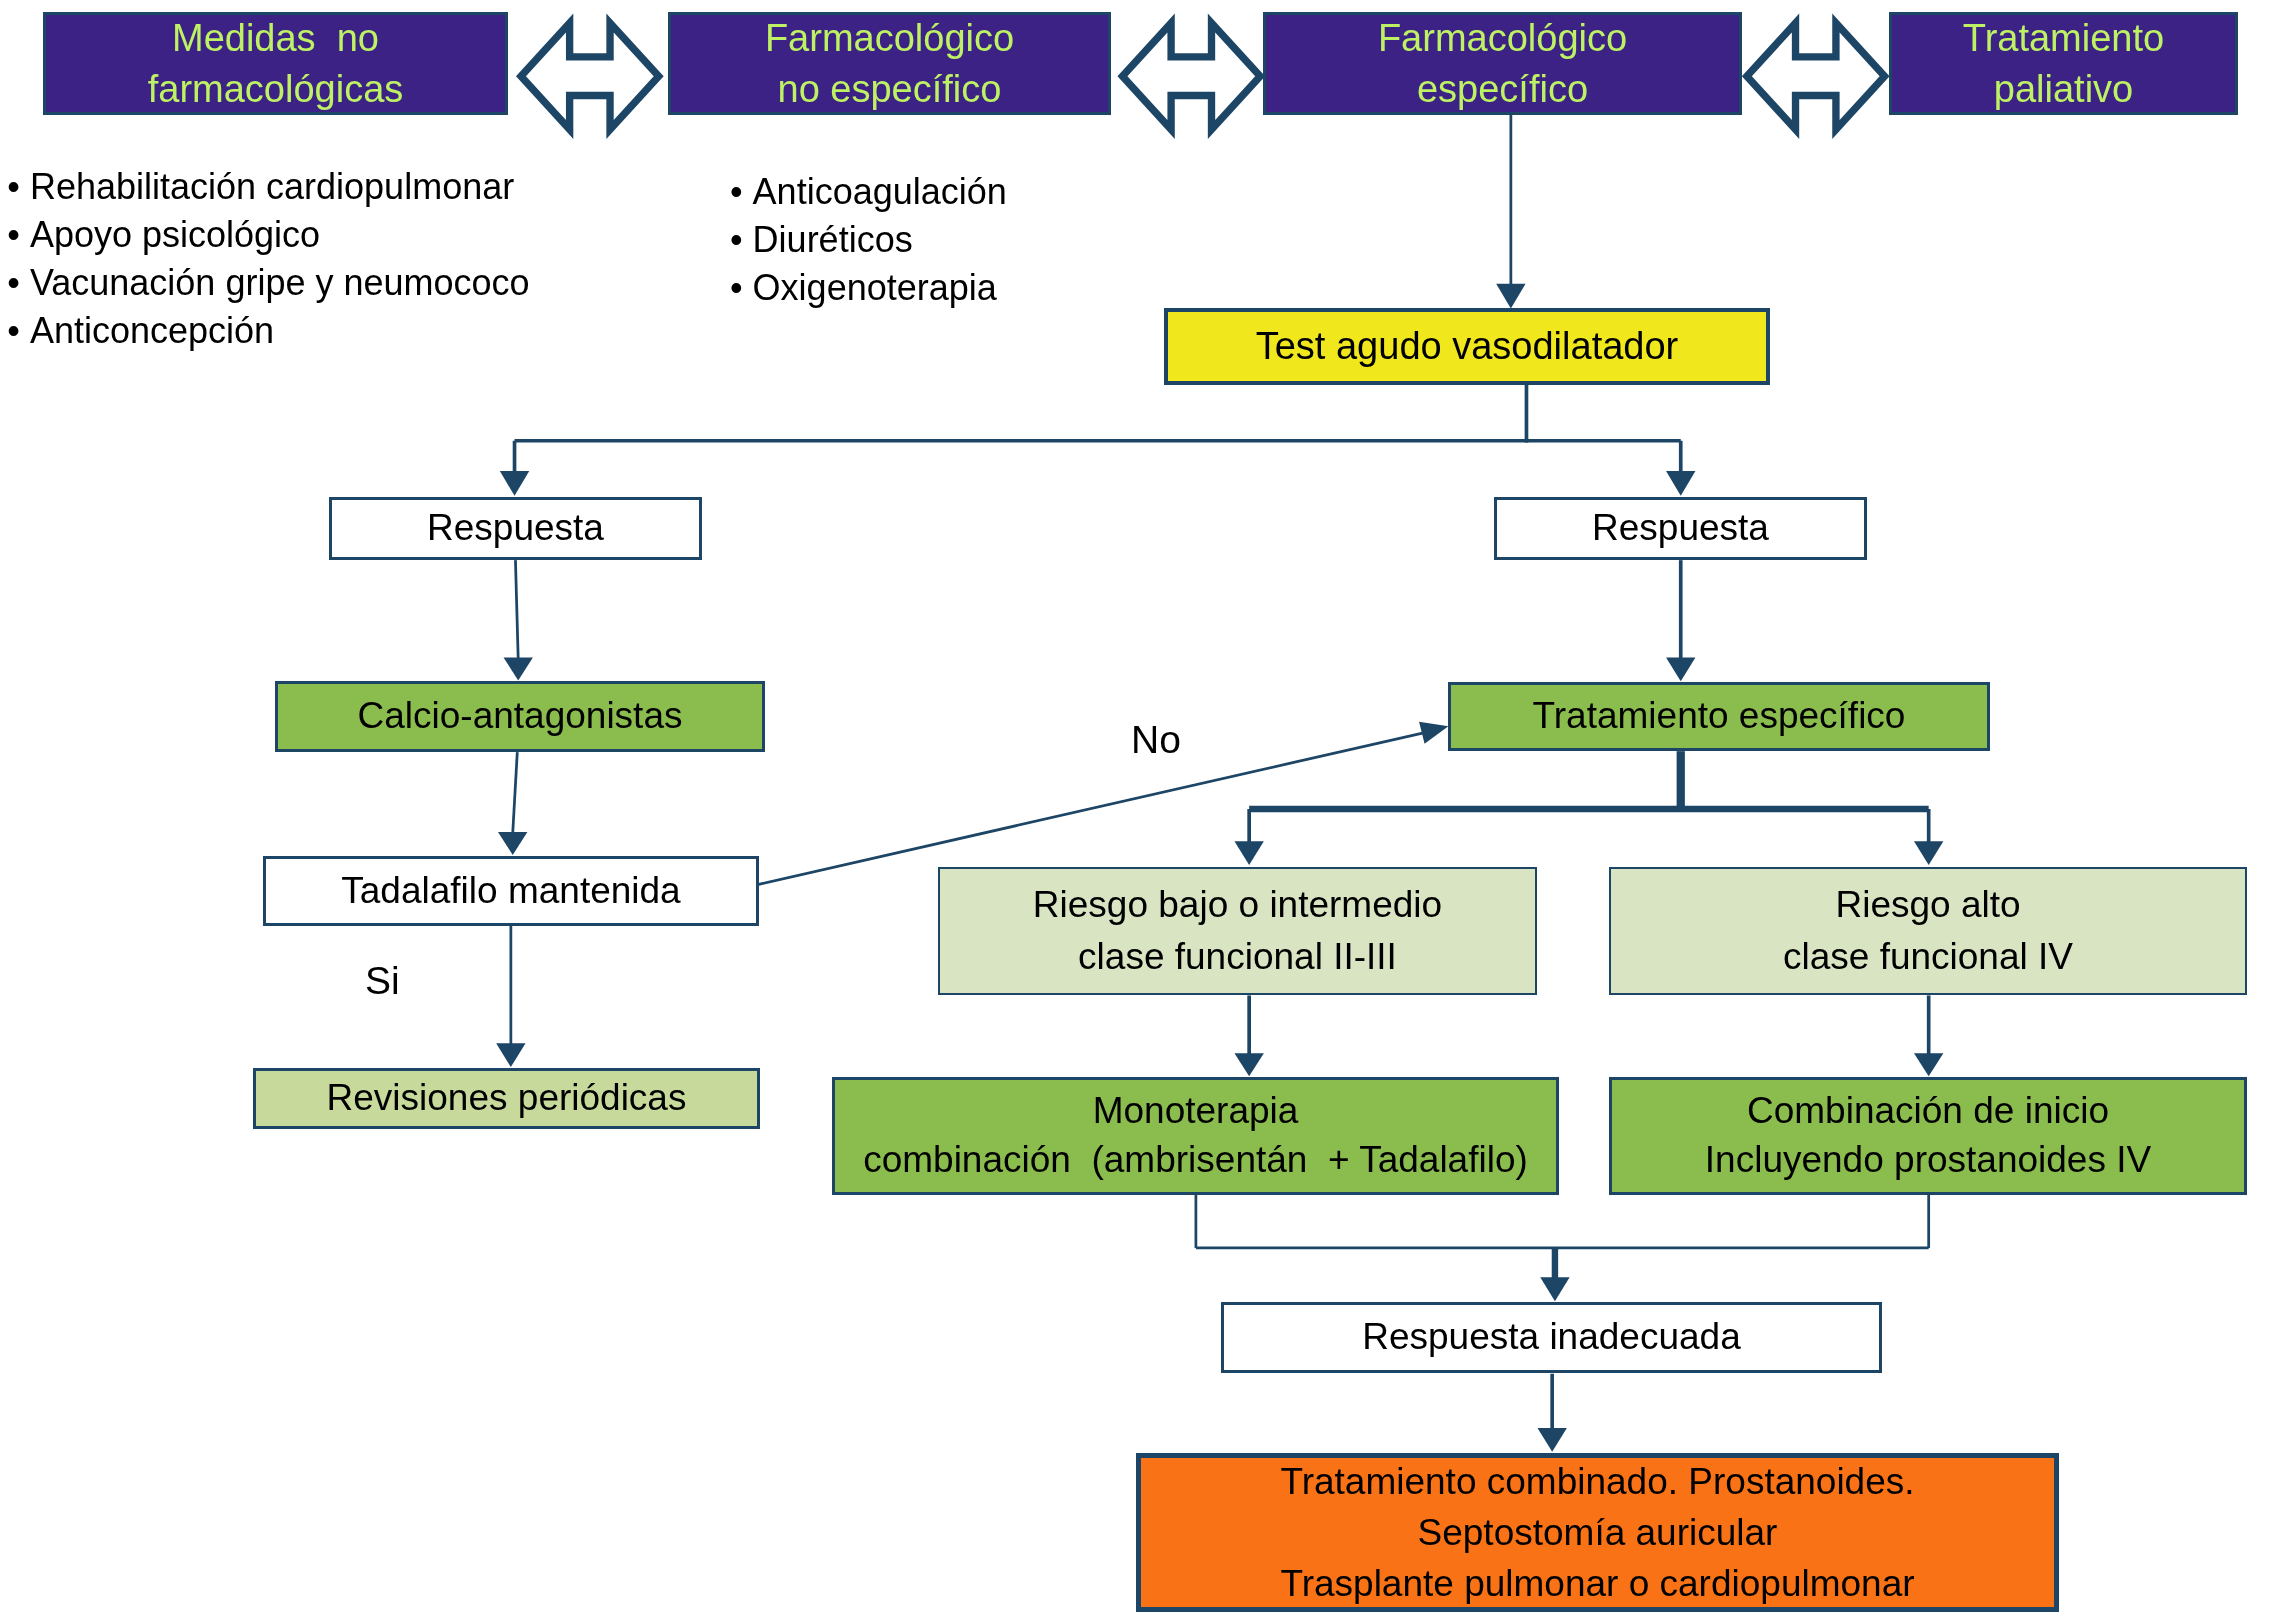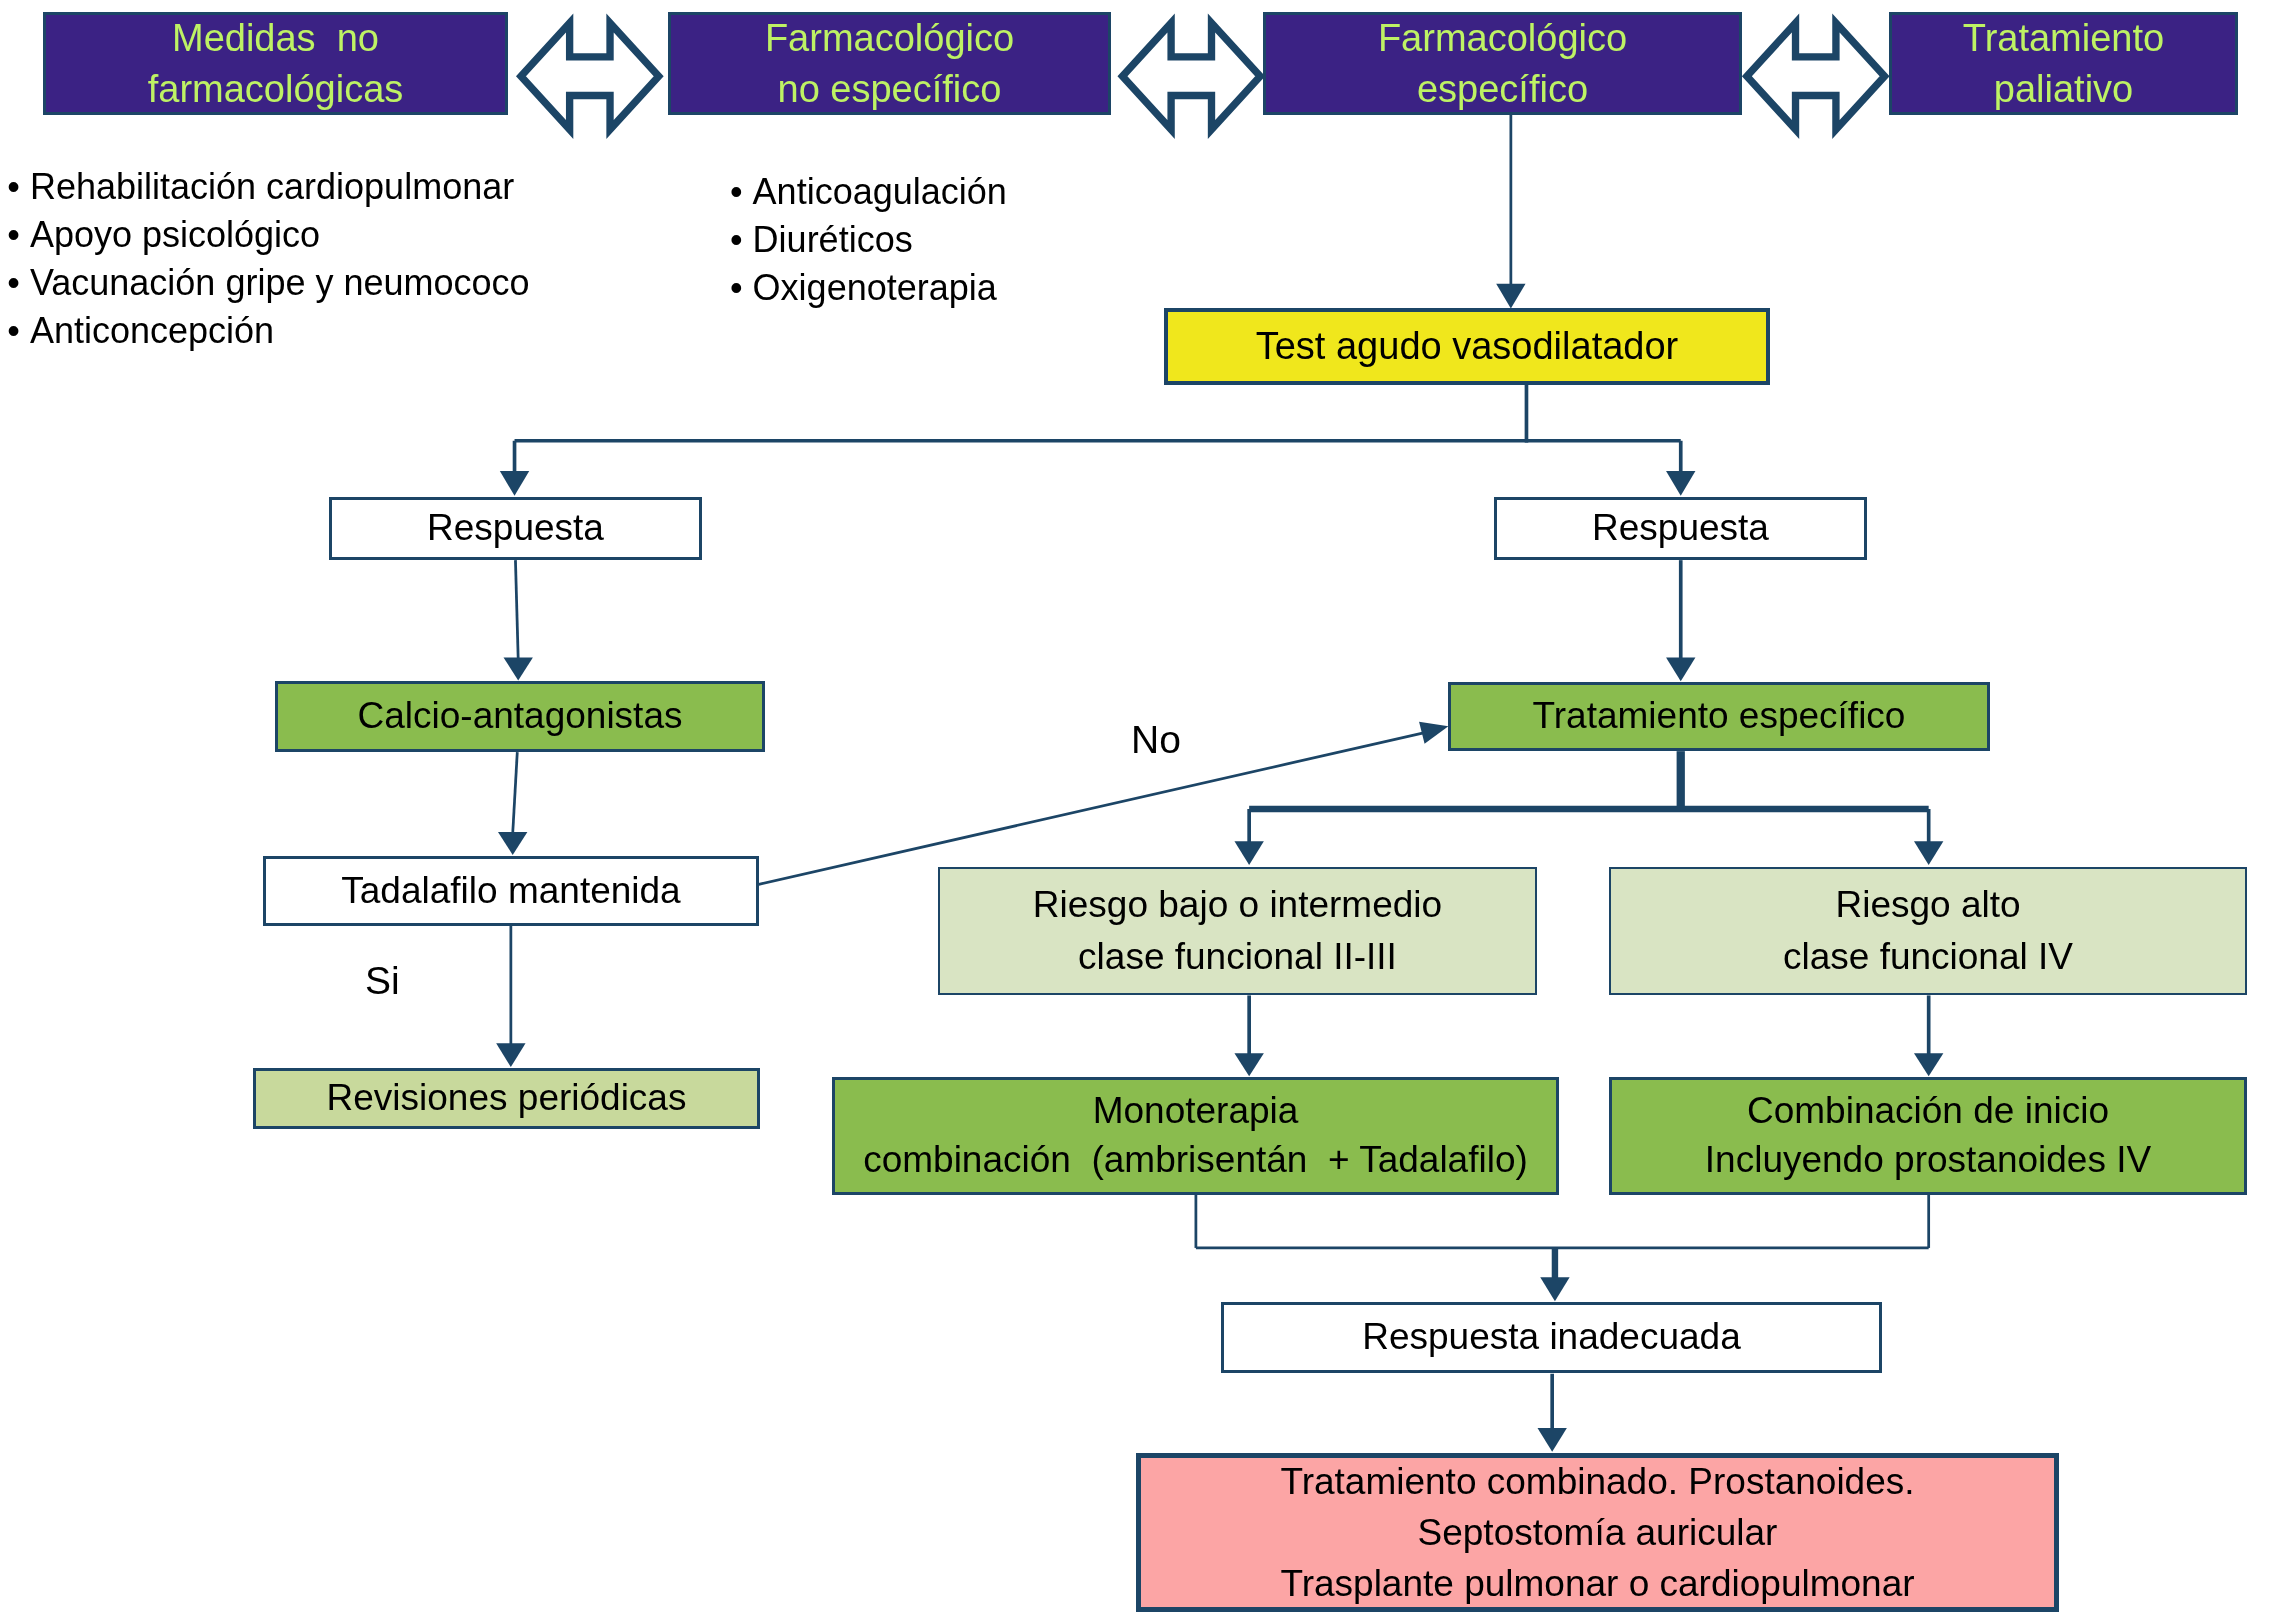--- a/index.html
+++ b/index.html
@@ -11,21 +11,21 @@
     position:absolute;box-sizing:border-box;
     display:flex;align-items:center;justify-content:center;
     text-align:center;white-space:pre-wrap;line-height:1.32;
   }
   .pbox{background:#3B2284;color:#bef264;border:3.7px solid #1C4566;font-size:38px;}
   .whitebox{background:#ffffff;border:3.7px solid #1C4566;font-size:37px;}
   .yellowbox{background:#F0E71C;border:4.6px solid #1C4566;font-size:38px;}
   .greenbox{background:#8ABC4E;border:3.7px solid #1C4566;font-size:37px;}
   .lgreenbox{background:#D9E4C3;border:2.8px solid #1C4566;font-size:37px;line-height:1.4;}
   .lgreenbox2{background:#C8D99C;border:3.7px solid #1C4566;font-size:37px;}
-  .finalbox{background:#fca5a5;border:5.5px solid #1C4566;font-size:37px;line-height:1.38;}
+  .finalbox{background:#f97316;border:5.5px solid #1C4566;font-size:37px;line-height:1.38;}
 
   
   .b1{left:43px;top:12px;width:465px;height:103px;}
   .b2{left:668px;top:12px;width:443px;height:103px;}
   .b3{left:1263px;top:12px;width:479px;height:103px;}
   .b4{left:1889px;top:12px;width:349px;height:103px;}
 
   
   .blist{position:absolute;list-style:none;margin:0;padding:0;font-size:36px;line-height:48px;}
   .blist li::before{content:"\2022\00a0";}

